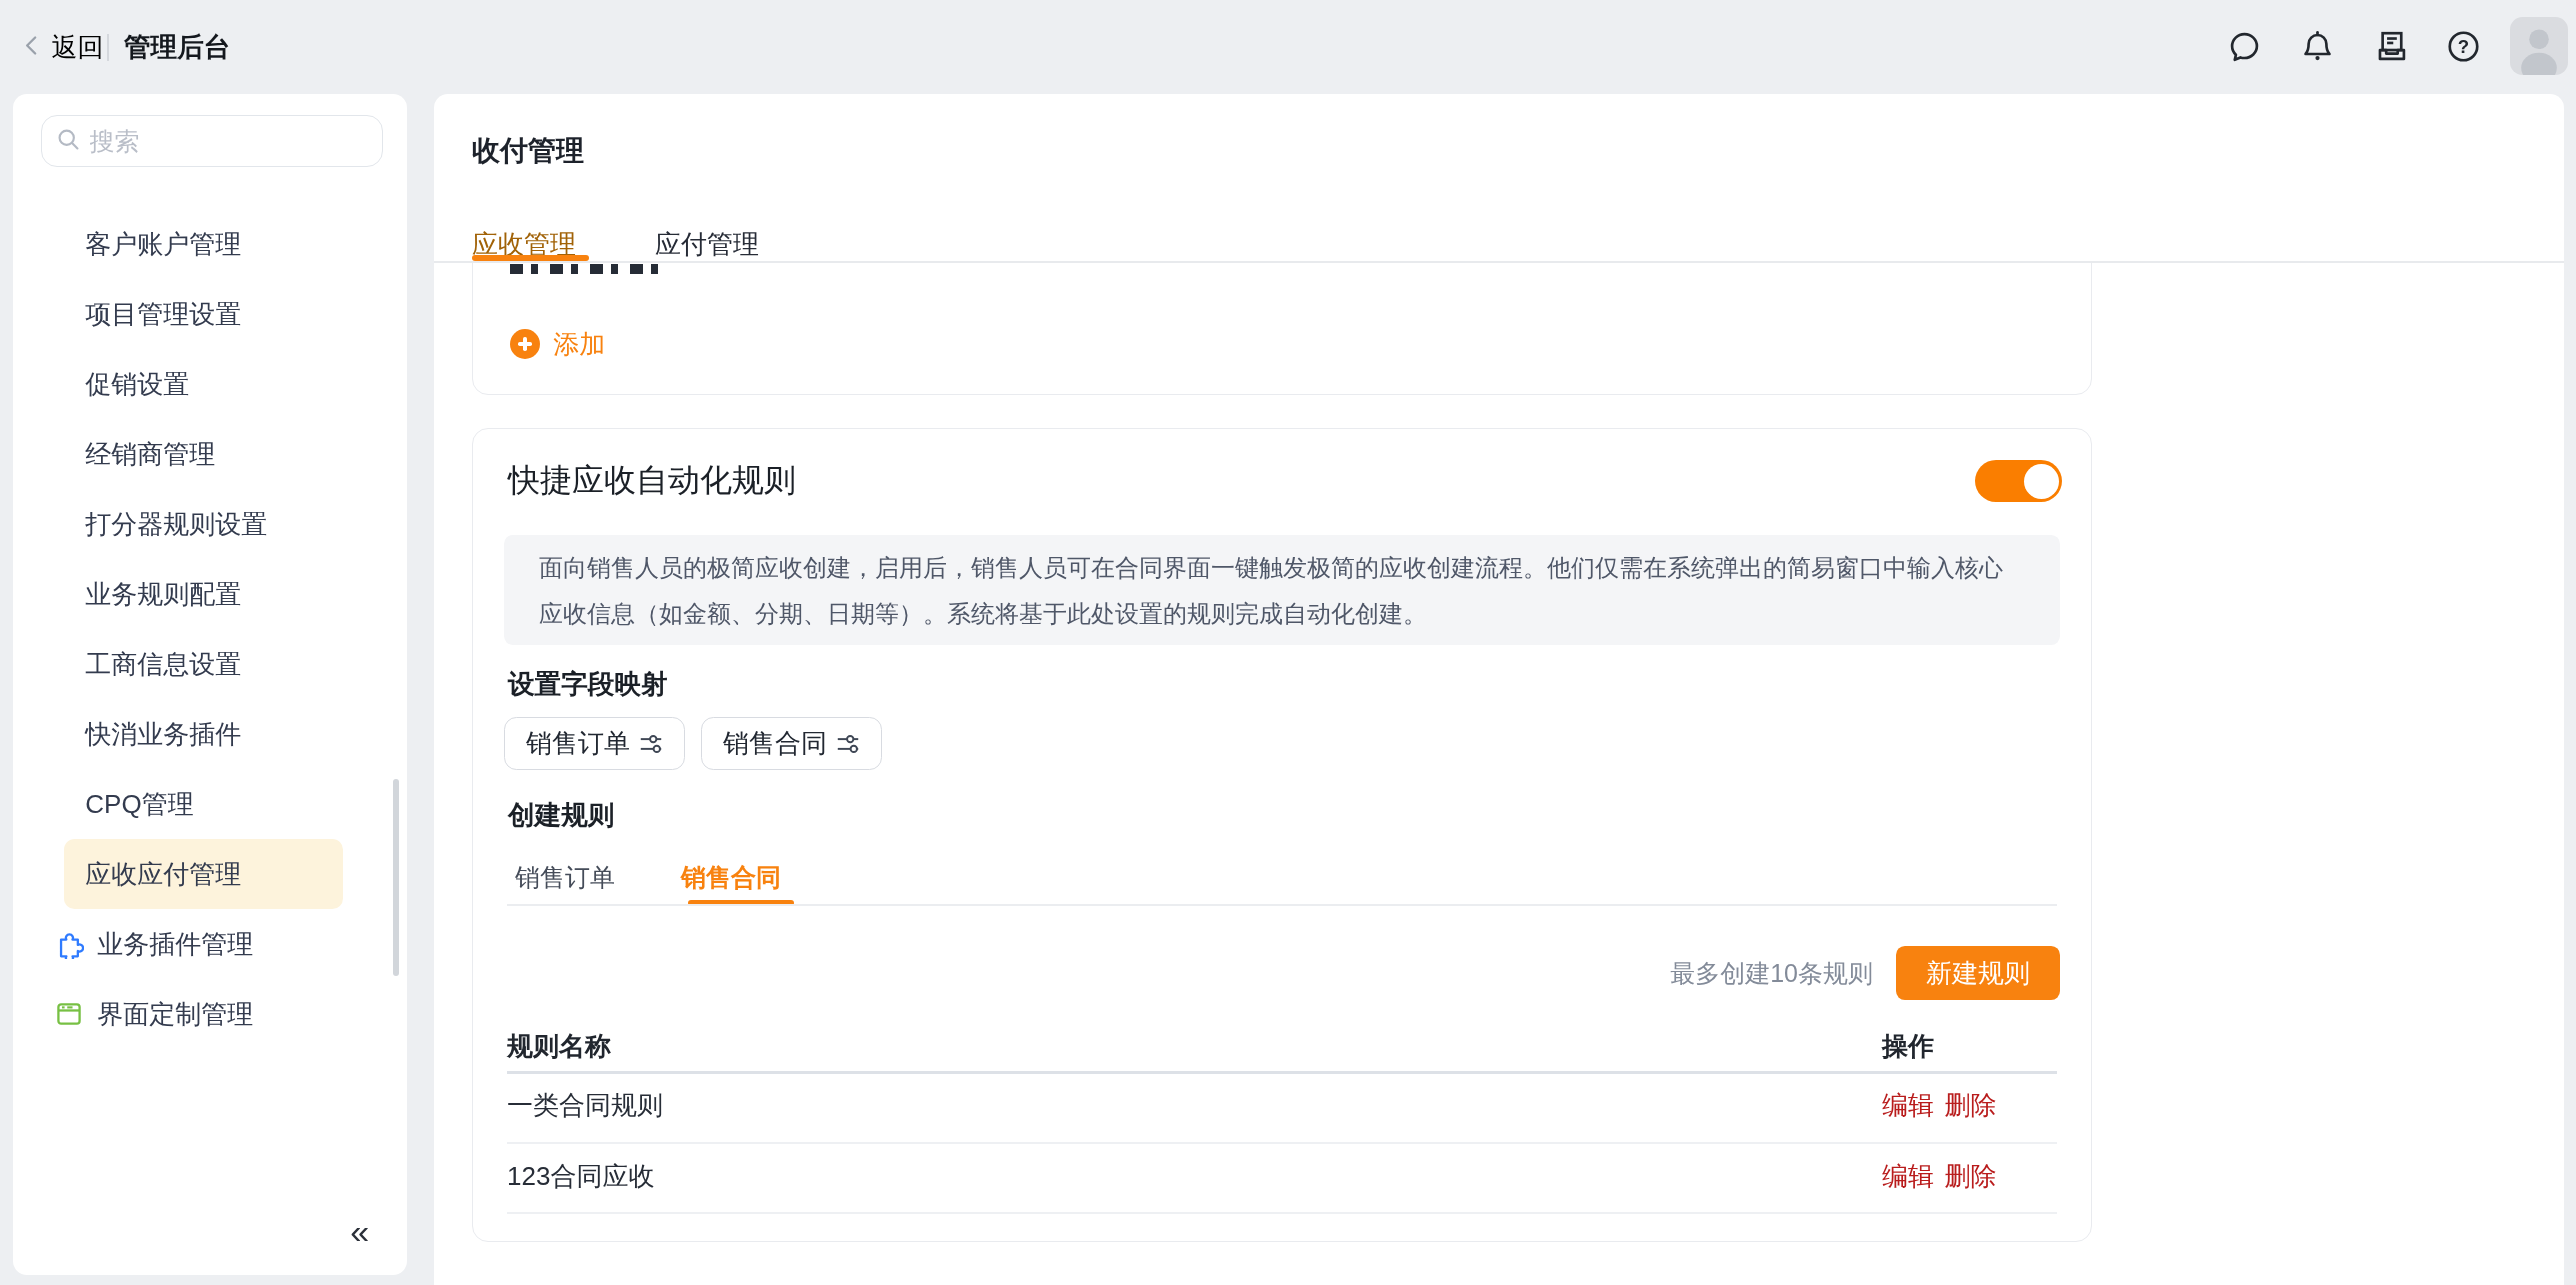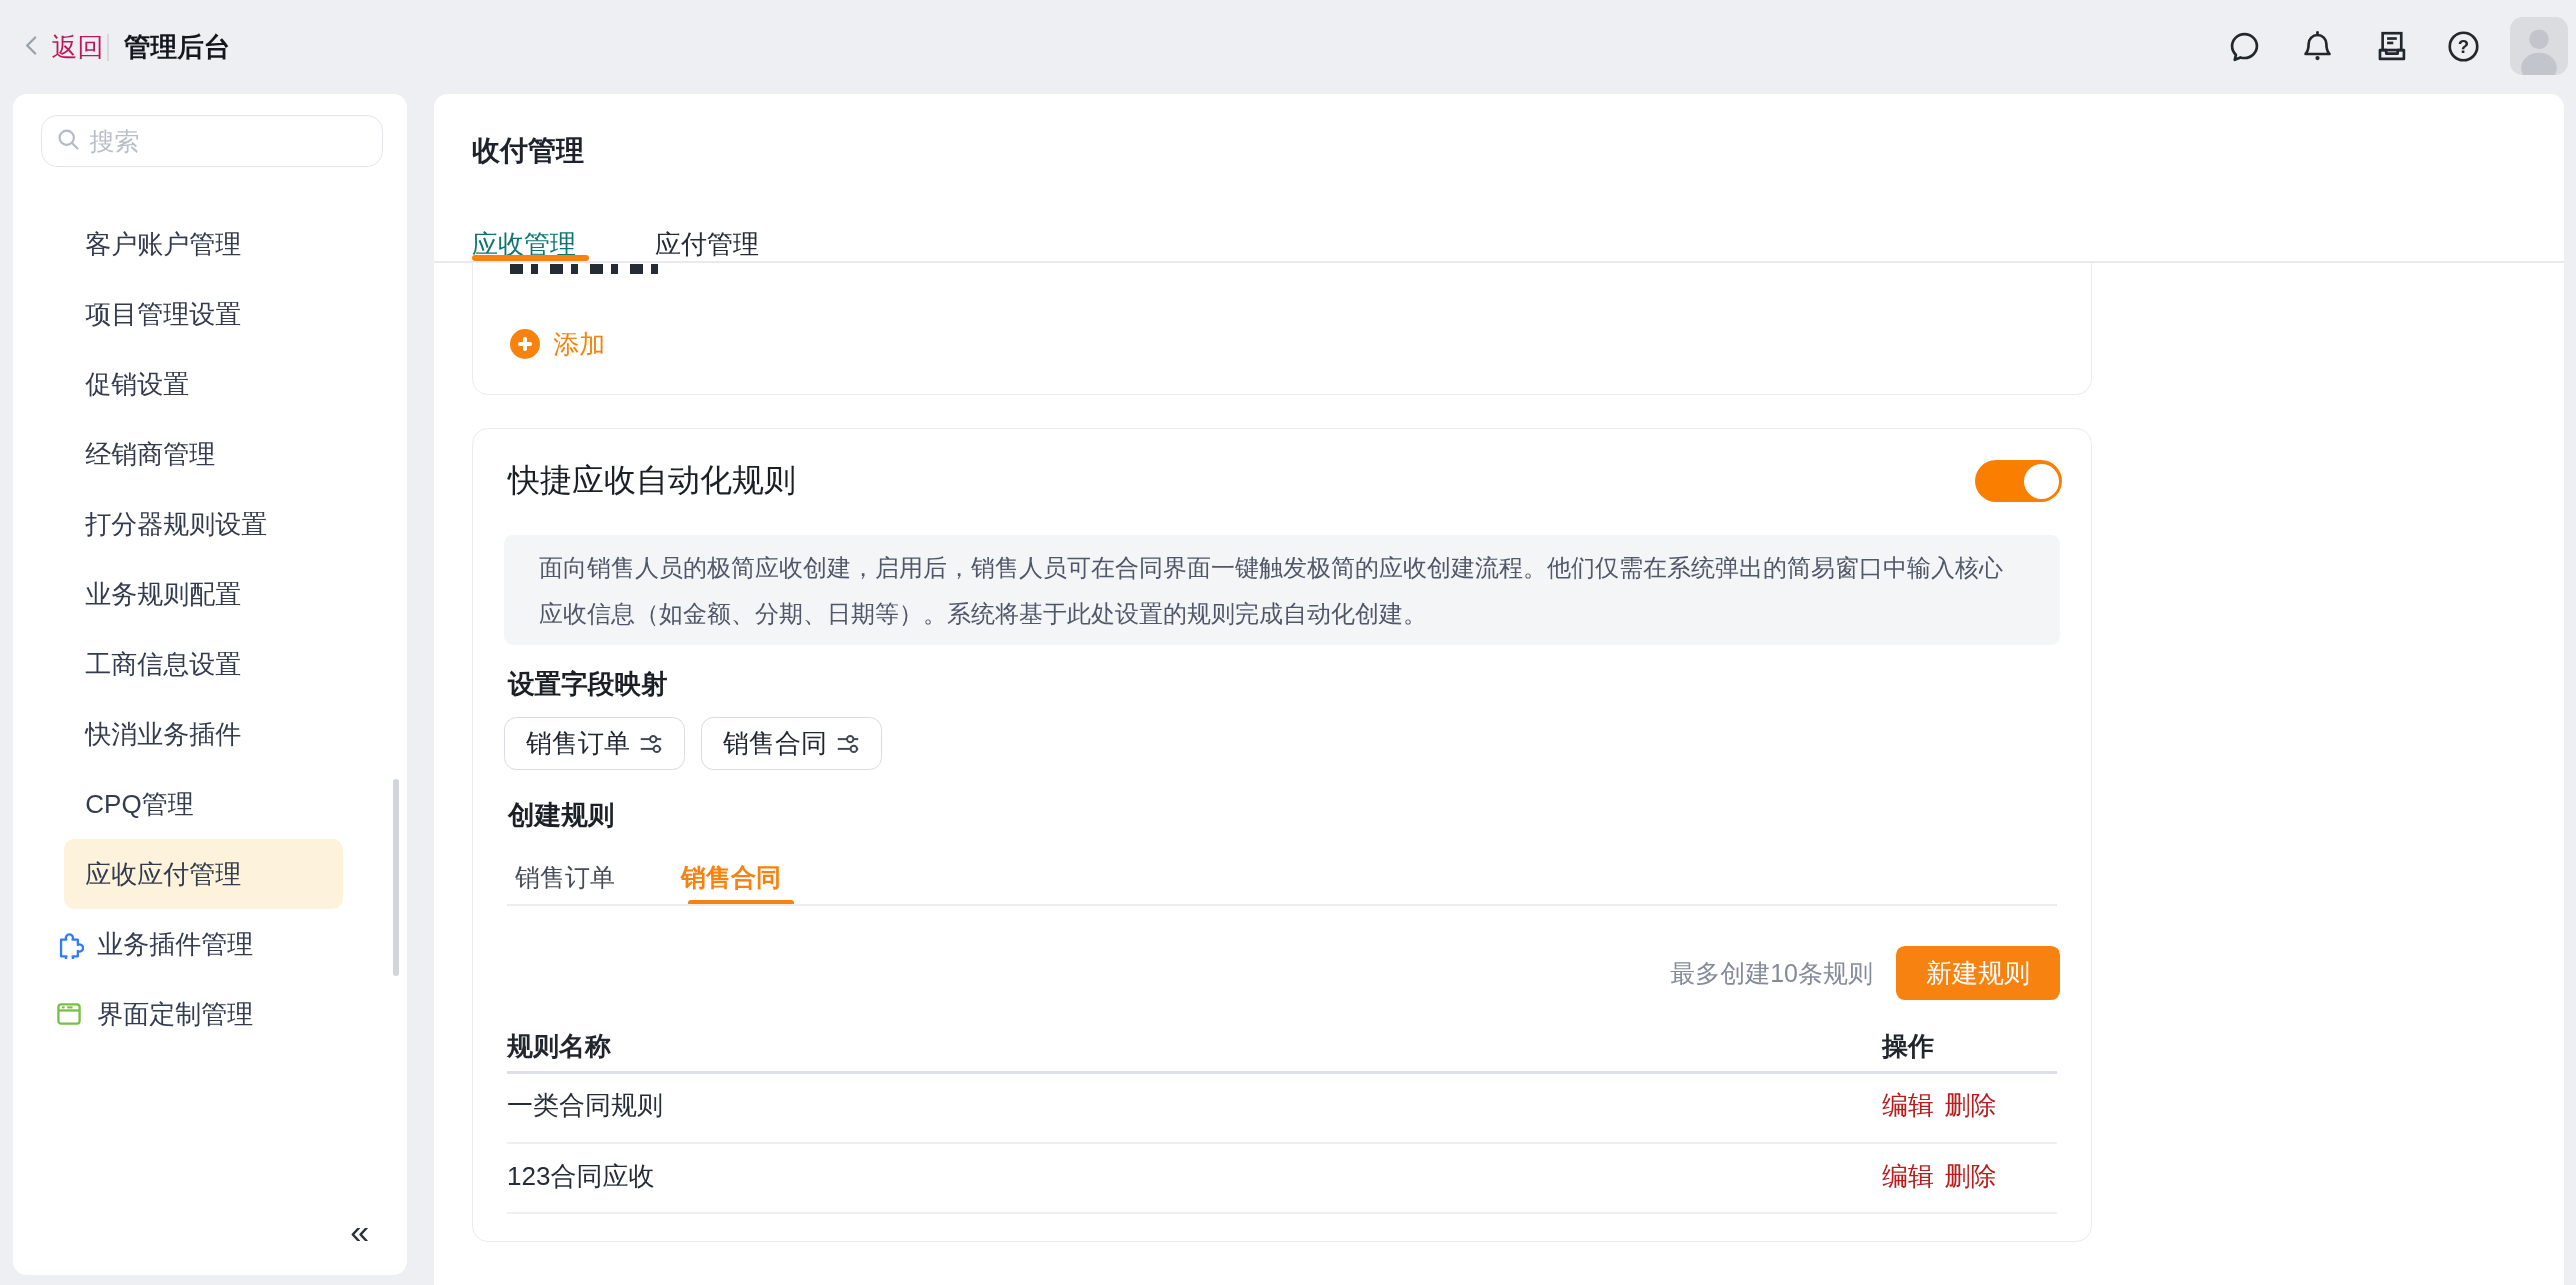--- a/index.html
+++ b/index.html
@@ -6,21 +6,21 @@
   html,body { width:2576px; height:1285px; }
   body {
     position:relative; overflow:hidden;
     background:#edeff2;
     font-family:"Liberation Sans","DejaVu Sans",sans-serif;
     color:#2a303b;
   }
   
   .topbar { position:absolute; left:0; top:0; width:2576px; height:94px; }
   .back-btn { position:absolute; left:19.5px; top:0; height:94px; display:flex; align-items:center; gap:7px; cursor:pointer; }
-  .back-label { font-size:26px; color:#be185d; }
+  .back-label { font-size:26px; color:#000000; }
   .tb-divider { position:absolute; left:107px; top:34px; width:1.8px; height:26.6px; background:#d5d8dd; }
   .app-title { position:absolute; left:124px; top:0; height:94px; display:flex; align-items:center; font-size:26.6px; font-weight:700; color:#14181e; }
   .tb-icon { position:absolute; top:27.4px; width:39px; height:39px; cursor:pointer; }
   .tb-icon svg { width:39px; height:39px; }
   .avatar { position:absolute; left:2510px; top:17px; width:58px; height:58px; border-radius:12.4px; background:#dadce0; overflow:hidden; cursor:pointer; }
   .avatar svg { width:58px; height:58px; }
 
   
   .sidebar { position:absolute; left:13.3px; top:94px; width:394px; height:1181px; background:#ffffff; border-radius:14px; }
   .search-box { position:absolute; left:27.4px; top:21px; width:342px; height:52px; border:1.8px solid #e2e6eb; border-radius:16px; display:flex; align-items:center; padding:0 14px; gap:8.9px; background:#fff; }
@@ -39,21 +39,21 @@
   .chev.mid { left:294px; }
   .chev.far { left:317px; }
   .side-scrollbar { position:absolute; left:380px; top:685px; width:6.2px; height:197px; border-radius:3.5px; background:#d2d6db; cursor:pointer; }
   .collapse-btn { position:absolute; left:320px; top:1112px; width:53px; height:50px; display:flex; align-items:center; justify-content:center; font-size:34px; color:#2b3039; cursor:pointer; }
 
   
   .panel { position:absolute; left:434px; top:94px; width:2130px; height:1192px; background:#ffffff; border-radius:14px 14px 0 0; }
   .page-title { position:absolute; left:38px; top:37px; font-size:28px; font-weight:600; color:#1d222b; line-height:39px; }
   .tabs { position:absolute; left:38px; top:133px; display:flex; gap:79px; }
   .tab { font-size:26px; line-height:35px; color:#262b36; cursor:pointer; }
-  .tab.active { color:#0f766e; }
+  .tab.active { color:#a16207; }
   .tab-underline { position:absolute; left:38px; top:161px; width:117px; height:6.2px; border-radius:3.5px; background:#f8820f; }
   .panel-divider { position:absolute; left:0; top:167px; width:100%; height:1.8px; background:#e8eaed; }
   .panel-scroll { position:absolute; left:0; top:169px; right:0; bottom:0; overflow:hidden; }
 
   .card { position:absolute; left:38px; width:1620px; background:#fff; border:1.8px solid #e9ebef; border-radius:16px; }
   .card-top { top:-35px; height:167px; }
   .clip-frag { position:absolute; left:37px; top:35px; width:159px; height:9.7px;
     background:repeating-linear-gradient(90deg,#262c36 0 13.3px,transparent 13.3px 21px,#262c36 21px 28px,transparent 28px 40px); }
   .add-row { position:absolute; left:37px; top:100px; height:30px; display:flex; align-items:center; gap:13.3px; cursor:pointer; }
   .add-ico { position:relative; width:30px; height:30px; border-radius:50%; background:#f8820f; }

